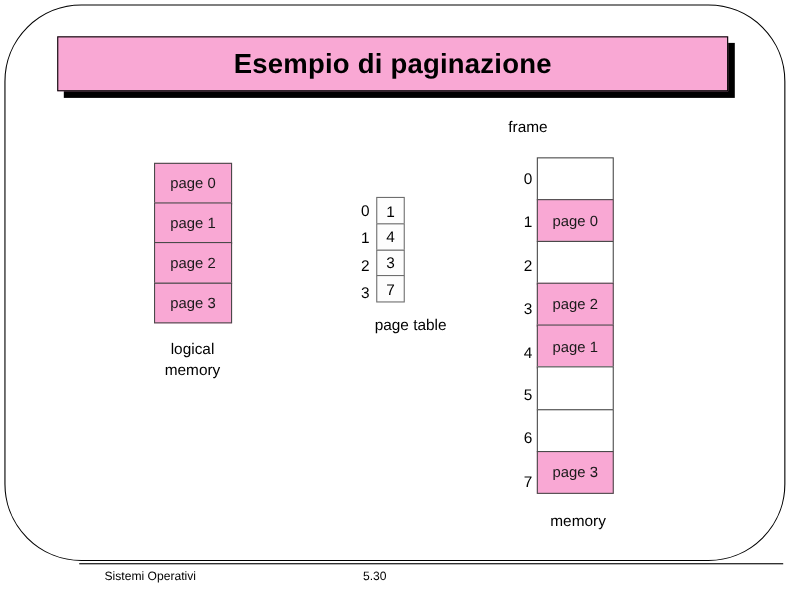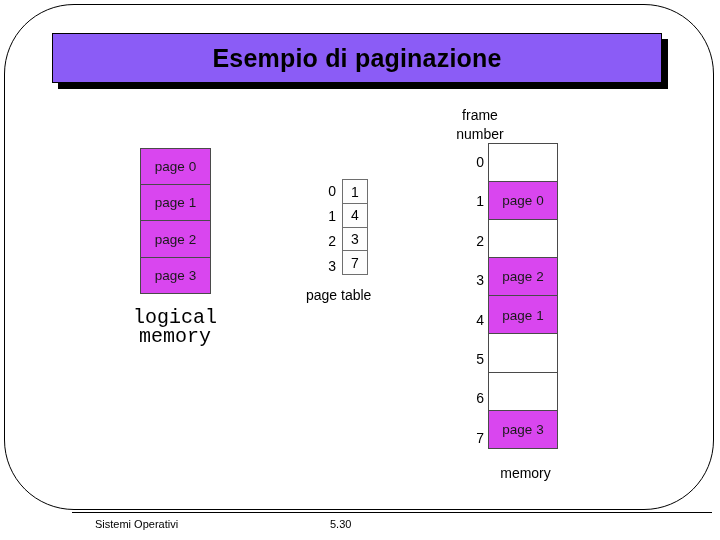--- a/index.html
+++ b/index.html
@@ -37,21 +37,21 @@
     width: 610px;
     height: 50px;
     background: #000000;
   }
   #title-box {
     position: absolute;
     left: 52px;
     top: 33px;
     width: 610px;
     height: 50px;
-    background: #8b5cf6;
+    background: #f9a8d4;
     border: 1.6px solid #000000;
     box-sizing: border-box;
     display: flex;
     align-items: center;
     justify-content: center;
   }
   #title-text {
     font-size: 25px;
     font-weight: bold;
     letter-spacing: 0.2px;
@@ -62,21 +62,21 @@
   .mem-cell {
     position: absolute;
     box-sizing: border-box;
     border: 1.3px solid #4a4a4a;
     display: flex;
     align-items: center;
     justify-content: center;
     font-size: 13.5px;
     color: #1a1a1a;
   }
-  .cell-filled { background: #d946ef; }
+  .cell-filled { background: #f9a8d4; }
   .cell-empty  { background: #ffffff; }
 
   
   #logical-memory-table {
     position: absolute;
     left: 140px;
     top: 148px;
     width: 71px;
     height: 150px;
   }
@@ -84,23 +84,22 @@
     left: 0;
     width: 71px;
     height: 37.5px;
   }
   #logical-memory-label {
     position: absolute;
     left: 120px;
     top: 308px;
     width: 110px;
     text-align: center;
-    font-size: 20px;
+    font-size: 14px;
     line-height: 19px;
-    font-family: Liberation Mono, monospace;
   }
 
   
   #page-table-group {
     position: absolute;
     left: 318px;
     top: 179px;
   }
   #page-table-indices {
     position: absolute;
@@ -131,21 +130,21 @@
     justify-content: center;
     font-size: 14px;
     margin-top: -1.2px;
   }
   #page-table-cells .pt-cell:first-child { margin-top: 0; }
   #page-table-label {
     position: absolute;
     left: -12px;
     top: 108px;
     width: 100px;
-    text-align: left;
+    text-align: right;
     font-size: 14px;
   }
 
   
   #frame-number-label {
     position: absolute;
     left: 430px;
     top: 106px;
     width: 100px;
     text-align: center;
@@ -247,21 +246,20 @@
       <div class="pt-cell">1</div>
       <div class="pt-cell">4</div>
       <div class="pt-cell">3</div>
       <div class="pt-cell">7</div>
     </div>
   <div id="page-table-label">page table</div>
 </div>
 
 <div id="frame-number-label">
   <div>frame</div>
-  <div>number</div>
 </div>
 <div id="physical-memory-group">
   <div id="physical-memory-indices">
       <div class="pm-index">0</div>
       <div class="pm-index">1</div>
       <div class="pm-index">2</div>
       <div class="pm-index">3</div>
       <div class="pm-index">4</div>
       <div class="pm-index">5</div>
       <div class="pm-index">6</div>

